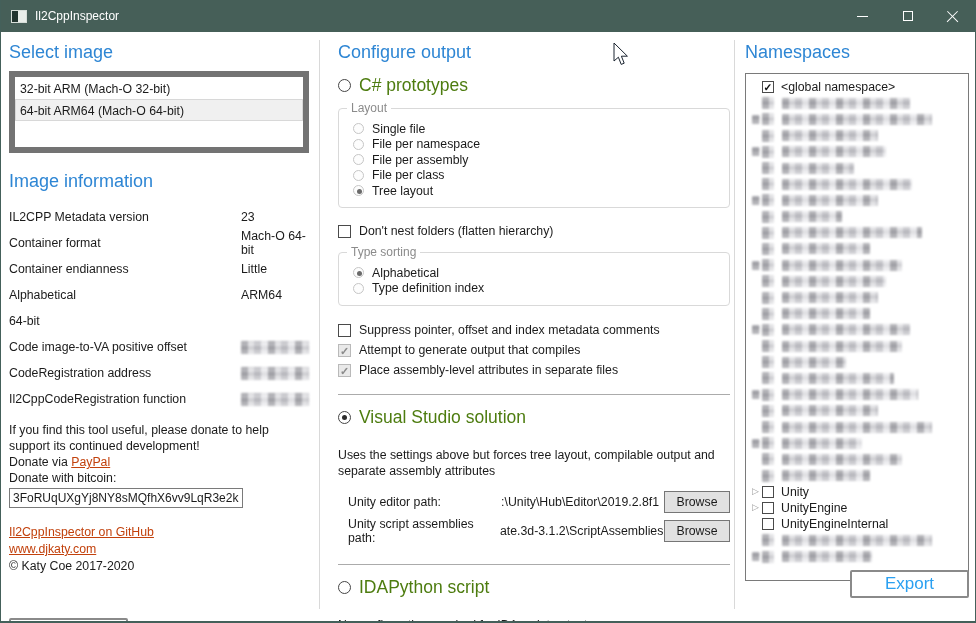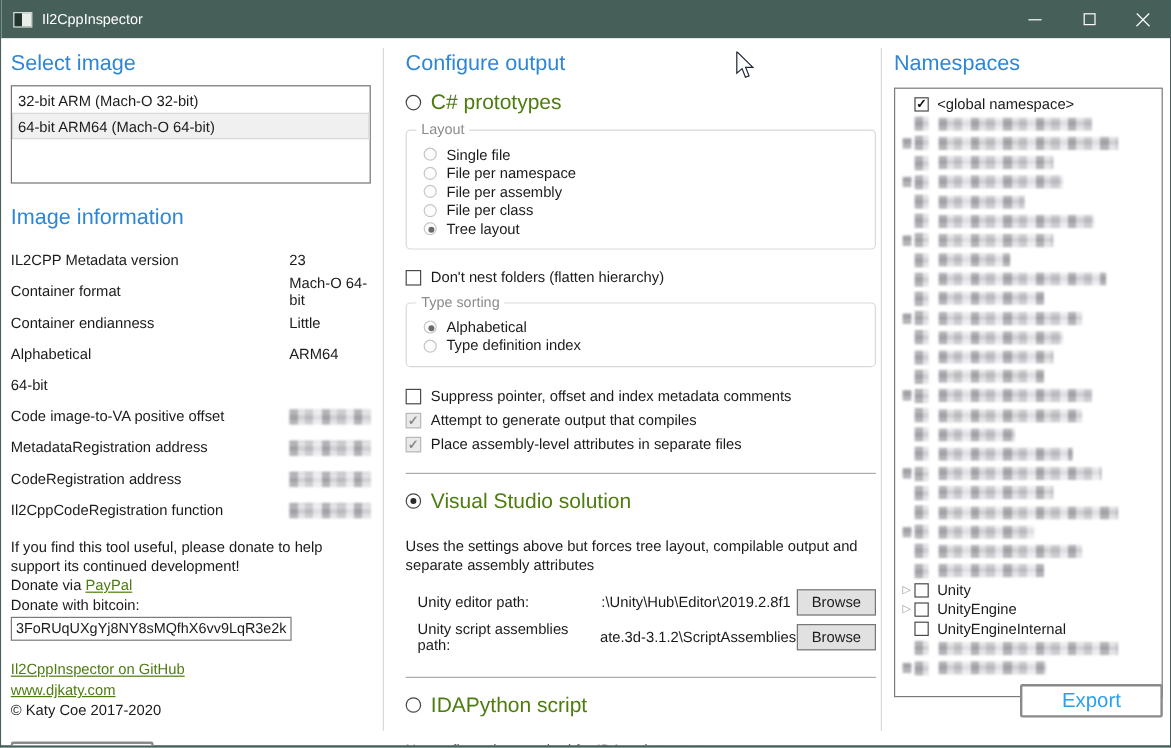--- a/index.html
+++ b/index.html
@@ -16,24 +16,24 @@
   .g-min{width:11px;height:1px;background:#fff;}
   .g-max{width:10px;height:10px;border:1px solid #fff;}
   .g-close{position:relative;width:13px;height:13px;}
   .g-close:before,.g-close:after{content:"";position:absolute;left:-1px;top:6px;width:15px;height:1.4px;background:#fff;}
   .g-close:before{transform:rotate(45deg);}
   .g-close:after{transform:rotate(-45deg);}
   
   .content{position:absolute;top:32px;left:0;right:0;bottom:0;background:#fff;}
   .vdiv{position:absolute;top:8px;bottom:12px;width:1px;background:#d9d9d9;}
   .section-h{font-size:18px;color:#2e86d4;font-weight:400;margin:0;}
-  .link{color:#4d7c0f;text-decoration:underline;cursor:pointer;}
+  .link{color:#c2410c;text-decoration:underline;cursor:pointer;}
   
   .col-left{position:absolute;left:8px;top:10px;width:300px;}
-  .listbox{margin-top:8px;border:1px solid #737373;background:#fff;height:82px;overflow:hidden;}
+  .listbox{margin-top:8px;border:6px solid #737373;background:#fff;height:82px;overflow:hidden;}
   .lb-item{height:22px;line-height:22px;padding:0 4px;font-size:12.3px;border:1px solid transparent;}
   .lb-item.selected{background:#f0f0f0;border:1px solid #d8d8d8;}
   .ii-title{margin-top:18px;}
   .info-table{margin-top:12px;}
   .info-row{display:flex;align-items:center;height:26px;}
   .info-label{flex:0 0 232px;font-size:12.3px;}
   .info-value{font-size:12.3px;}
   .redact{border-radius:1px;filter:blur(1.1px);
     background:
       repeating-linear-gradient(90deg, rgba(118,118,126,.55) 0 7px, rgba(205,205,210,.55) 7px 13px, rgba(156,156,165,.5) 13px 20px, rgba(228,228,232,.65) 20px 27px),
@@ -139,24 +139,20 @@
             <span class="info-value">ARM64</span>
           </div>
           <div class="info-row">
             <span class="info-value">64-bit</span>
           </div>
           <div class="info-row">
             <span class="info-label">Code image-to-VA positive offset</span>
             <span class="redact val-redact"></span>
           </div>
           <div class="info-row">
-            <span class="info-label">MetadataRegistration address</span>
-            <span class="redact val-redact"></span>
-          </div>
-          <div class="info-row">
             <span class="info-label">CodeRegistration address</span>
             <span class="redact val-redact"></span>
           </div>
           <div class="info-row">
             <span class="info-label">Il2CppCodeRegistration function</span>
             <span class="redact val-redact"></span>
           </div>
         </div>
 
       <div class="donate">

